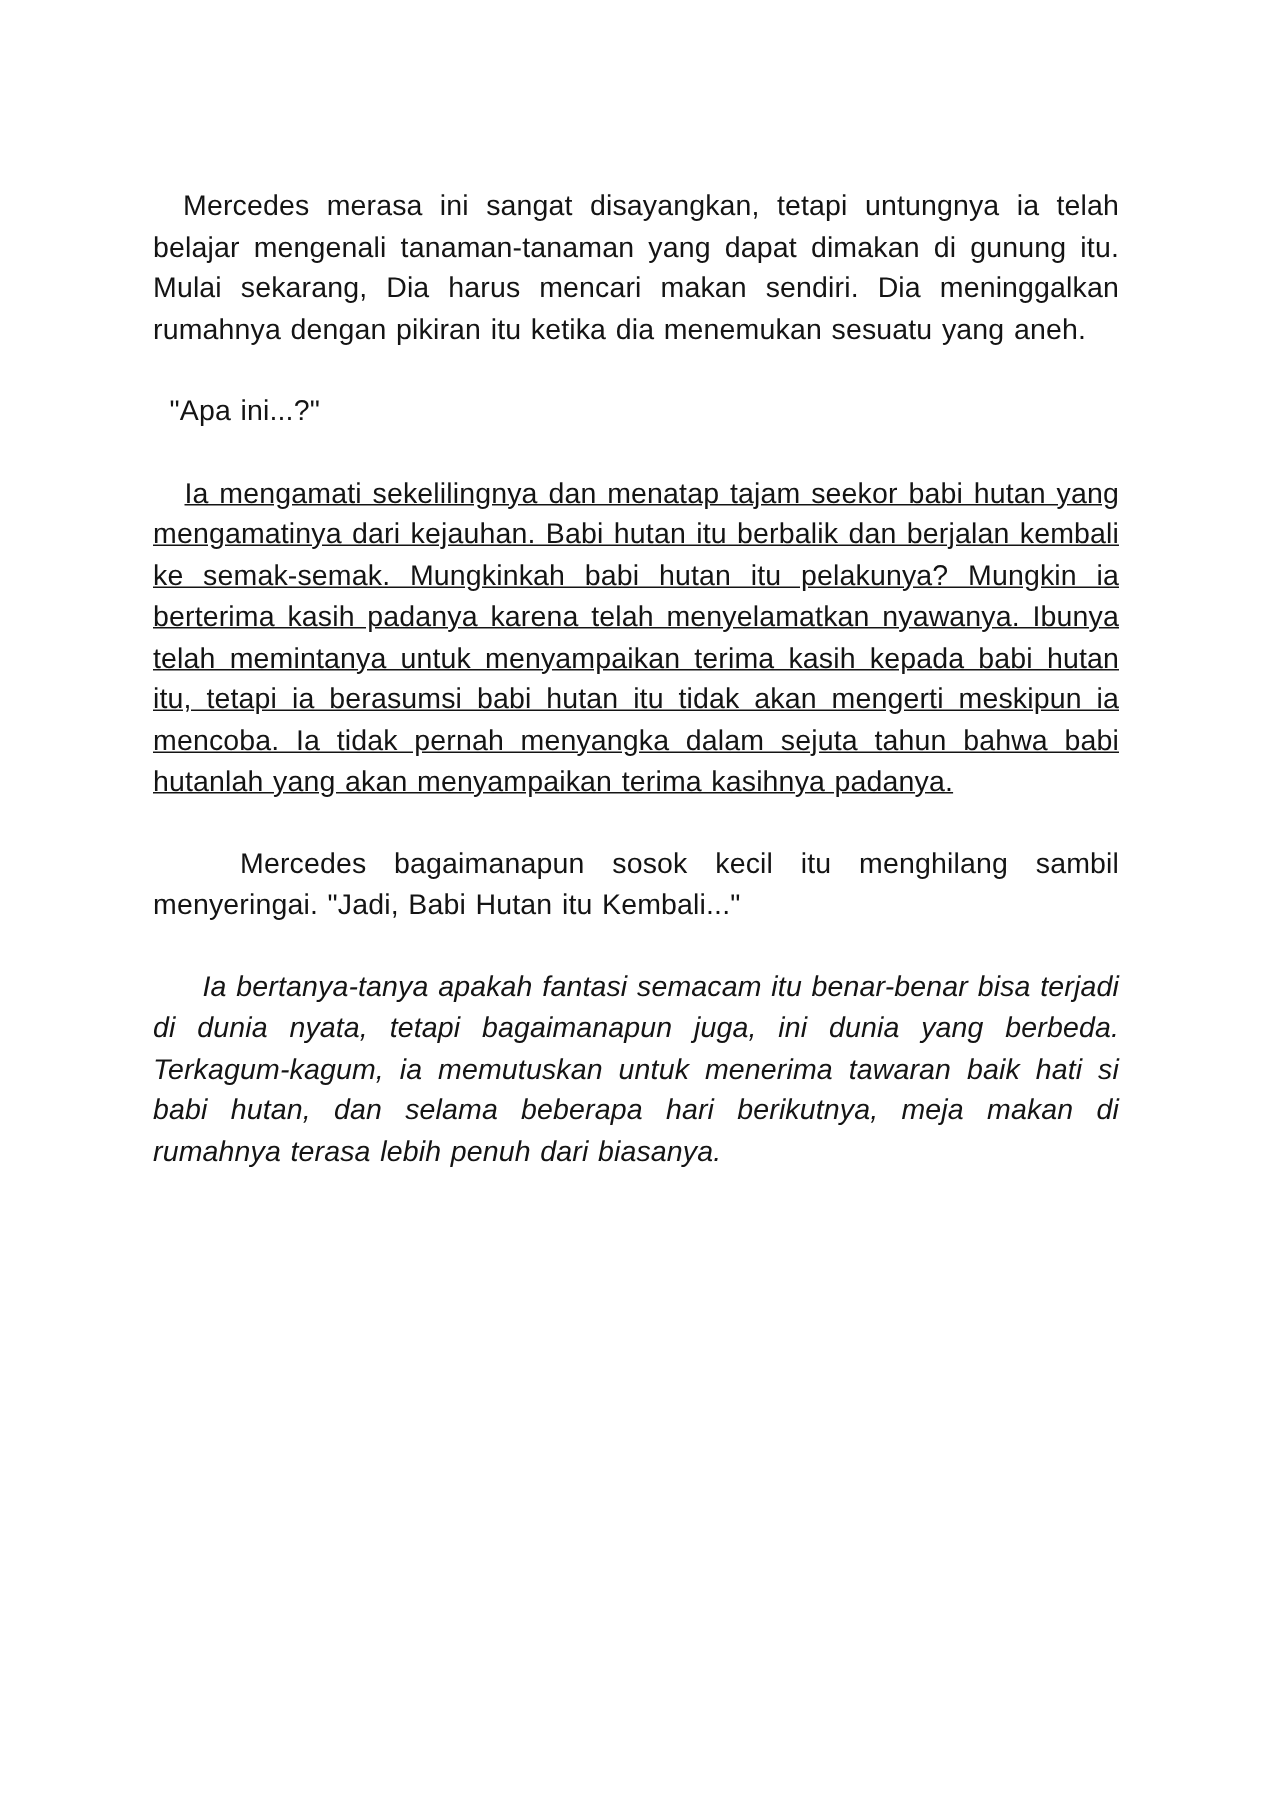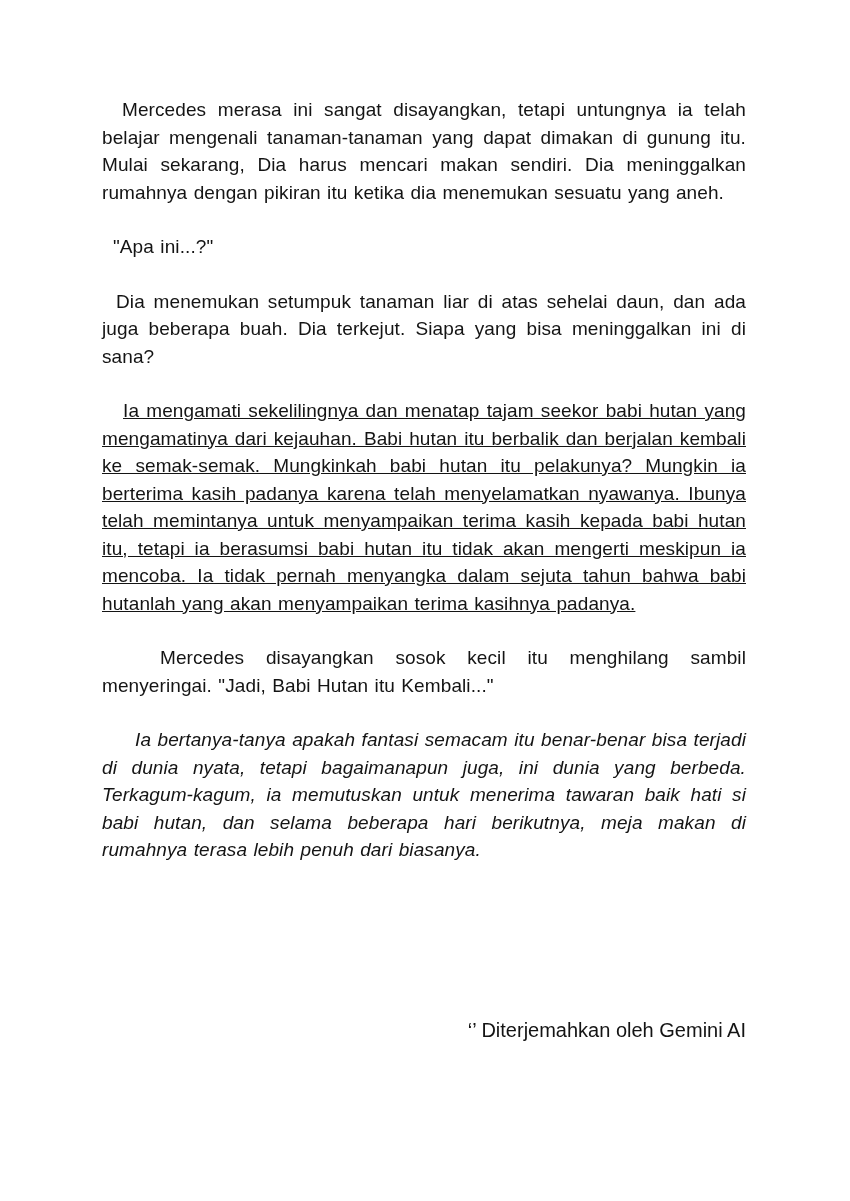--- a/index.html
+++ b/index.html
@@ -14,20 +14,21 @@
     overflow: hidden;
     font-family: "Liberation Sans", "DejaVu Sans", sans-serif;
     color: #141414;
   }
   .page {
     box-sizing: border-box;
     width: 850px;
     height: 926px;
     background: #ffffff;
     padding: 96px 104px 0 102px;
+    margin-top: 28px;
   }
   
   .story p {
     margin: 0 0 27px 0;
     font-size: 19px;
     line-height: 27.5px;
     text-align: justify;
     text-justify: inter-word;
     letter-spacing: 0.1px;
     word-spacing: 1px;
@@ -49,20 +50,18 @@
     color: #141414;
   }
 </style>
 </head>
 <body>
 
 <div class="page">
   <div class="story">
     <p class="ind-a">Mercedes merasa ini sangat disayangkan, tetapi untungnya ia telah belajar mengenali tanaman-tanaman yang dapat dimakan di gunung itu. Mulai sekarang, Dia harus mencari makan sendiri. Dia meninggalkan rumahnya dengan pikiran itu ketika dia menemukan sesuatu yang aneh.</p>
     <p class="ind-b">"Apa ini...?"</p>
-    <p class="ind-c">Dia menemukan setumpuk tanaman liar di atas sehelai daun, dan ada juga beberapa buah. Dia terkejut. Siapa yang bisa meninggalkan ini di sana?</p>
     <p class="ind-d">Ia mengamati sekelilingnya dan menatap tajam seekor babi hutan yang mengamatinya dari kejauhan. Babi hutan itu berbalik dan berjalan kembali ke semak-semak. Mungkinkah babi hutan itu pelakunya? Mungkin ia berterima kasih padanya karena telah menyelamatkan nyawanya. Ibunya telah memintanya untuk menyampaikan terima kasih kepada babi hutan itu, tetapi ia berasumsi babi hutan itu tidak akan mengerti meskipun ia mencoba. Ia tidak pernah menyangka dalam sejuta tahun bahwa babi hutanlah yang akan menyampaikan terima kasihnya padanya.</p>
-    <p class="ind-e">Mercedes disayangkan sosok kecil itu menghilang sambil menyeringai. "Jadi, Babi Hutan itu Kembali..."</p>
+    <p class="ind-e">Mercedes bagaimanapun sosok kecil itu menghilang sambil menyeringai. "Jadi, Babi Hutan itu Kembali..."</p>
     <p class="ind-f">Ia bertanya-tanya apakah fantasi semacam itu benar-benar bisa terjadi di dunia nyata, tetapi bagaimanapun juga, ini dunia yang berbeda. Terkagum-kagum, ia memutuskan untuk menerima tawaran baik hati si babi hutan, dan selama beberapa hari berikutnya, meja makan di rumahnya terasa lebih penuh dari biasanya.</p>
   </div>
 
-  <div class="credit">‘’ Diterjemahkan oleh Gemini AI</div>
 </div>
 
 </body></html>

